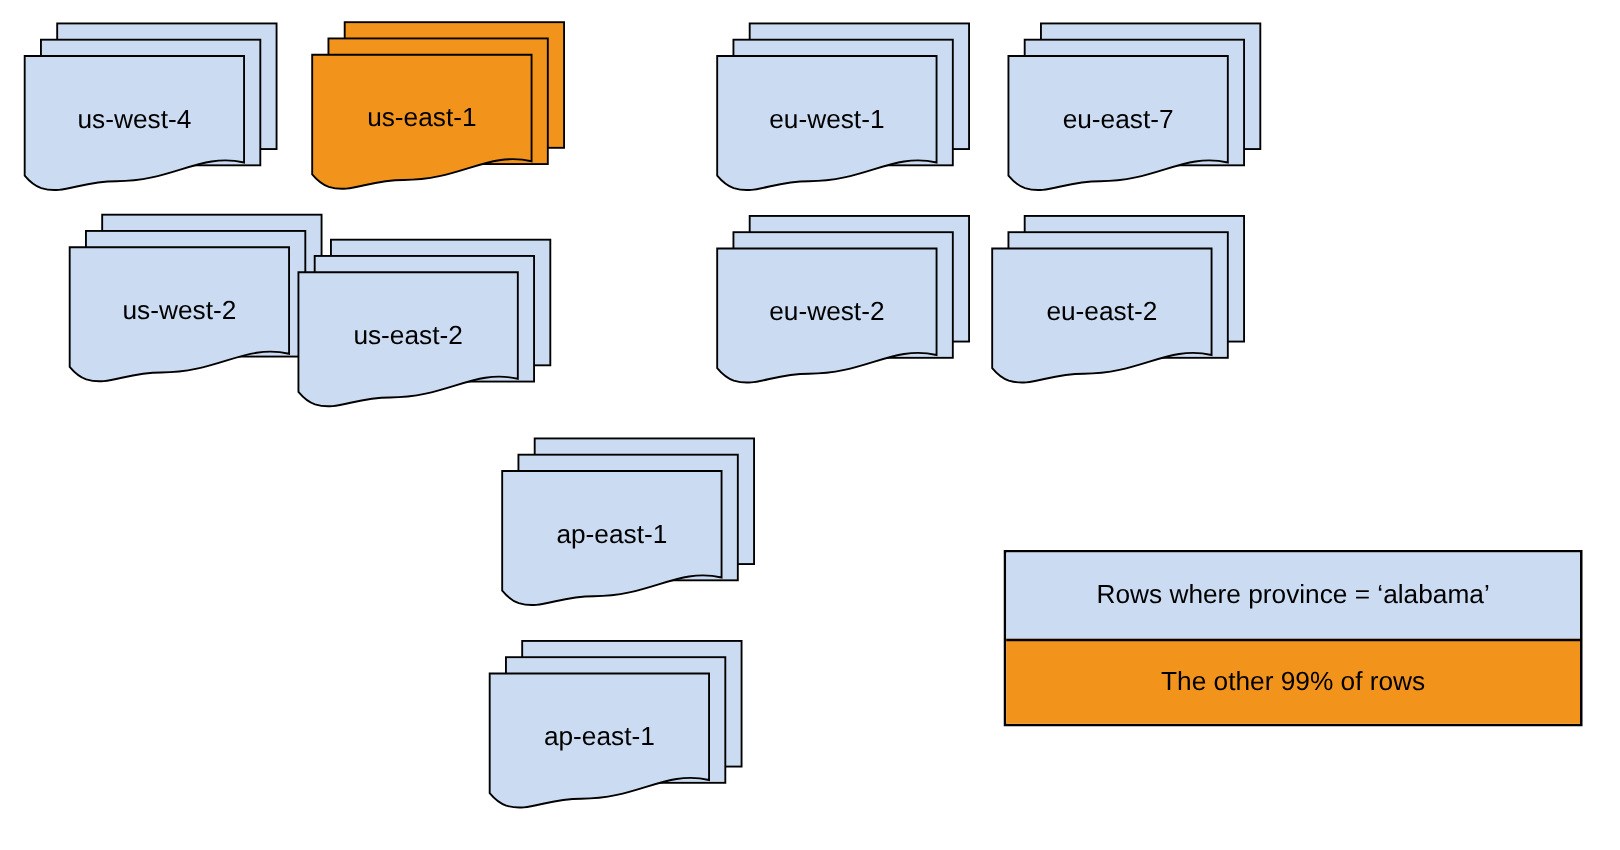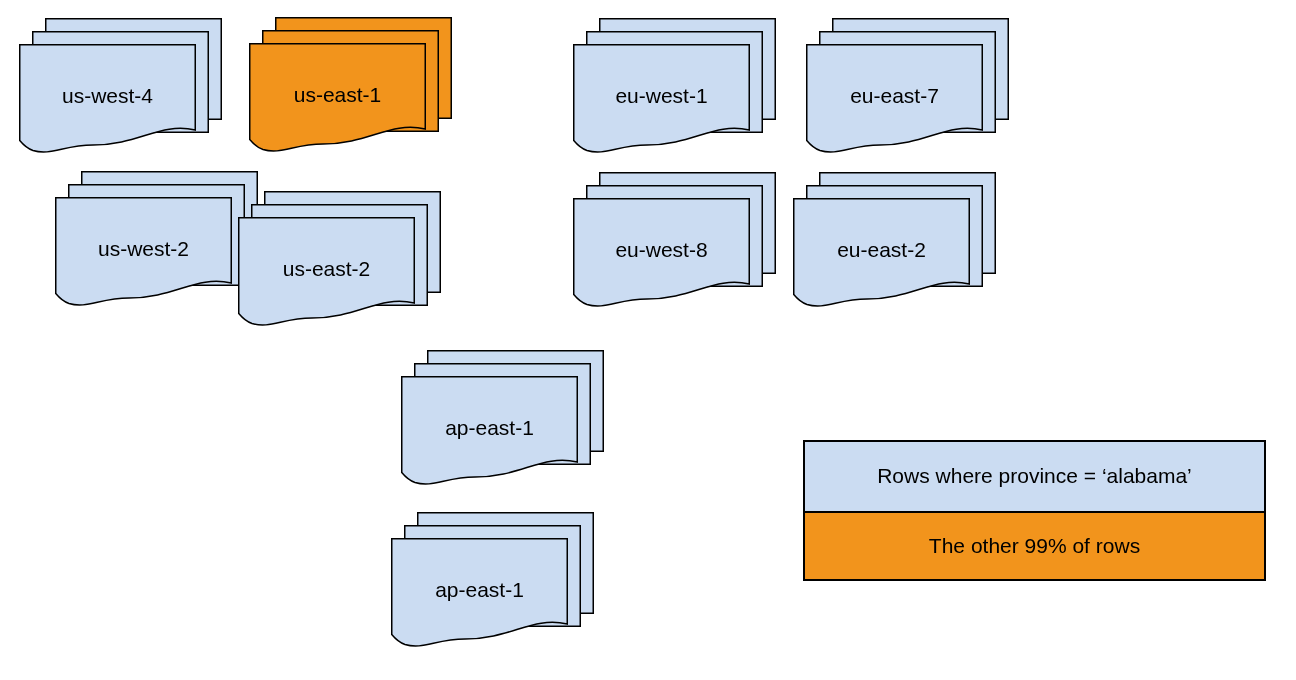--- a/index.html
+++ b/index.html
@@ -175,21 +175,21 @@
       </svg>
       <svg class="page-middle" width="177" height="102" viewBox="0 0 177 102">
         <rect class="shape" x="0.75" y="0.75" width="175.5" height="100.5"></rect>
       </svg>
       <svg class="page-front" width="177" height="113" viewBox="0 0 177 113">
         <path class="shape" d="M 0.75 0.75 L 176.25 0.75 L 176.25 86
                  C 141 78, 120 101, 74 101
                  C 45 101, 32 112, 14 106.5
                  C 9 104.8, 4.5 101, 0.75 96.5 Z"></path>
       </svg>
-      <div class="stack-label">eu-west-8</div>
+      <div class="stack-label">eu-west-2</div>
     </div>
 
     <div class="stack blue" style="left: 793px; top: 172px;">
       <svg class="page-back" width="177" height="102" viewBox="0 0 177 102">
         <rect class="shape" x="0.75" y="0.75" width="175.5" height="100.5"></rect>
       </svg>
       <svg class="page-middle" width="177" height="102" viewBox="0 0 177 102">
         <rect class="shape" x="0.75" y="0.75" width="175.5" height="100.5"></rect>
       </svg>
       <svg class="page-front" width="177" height="113" viewBox="0 0 177 113">

